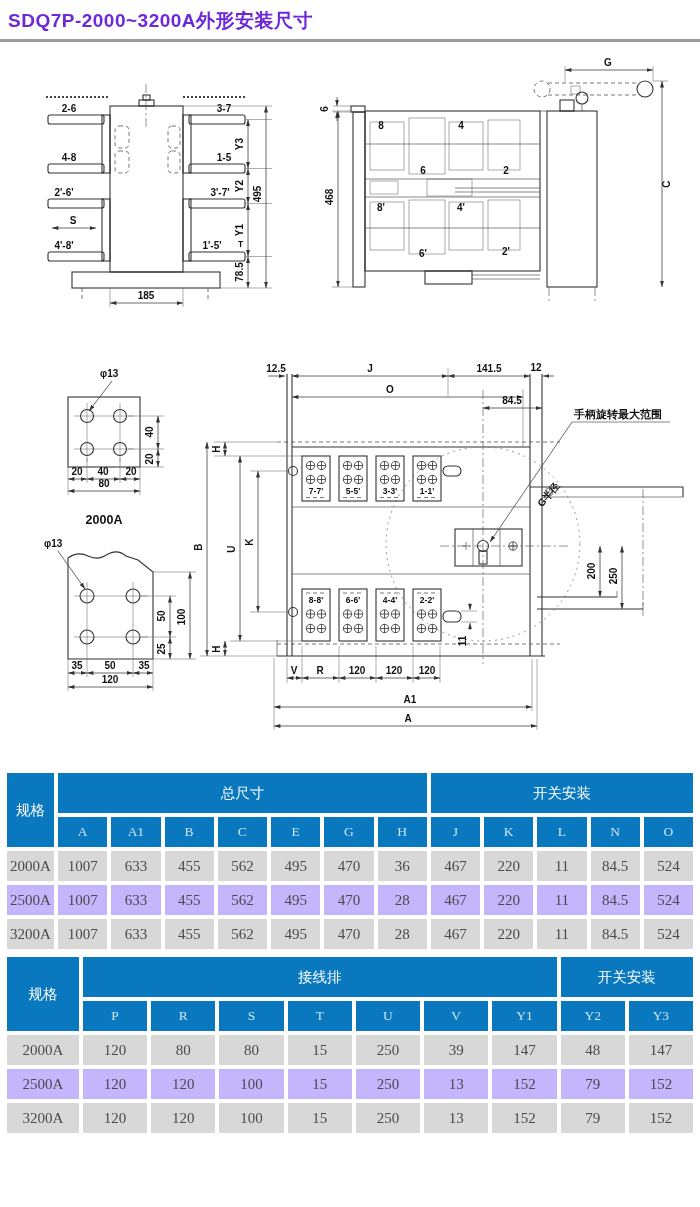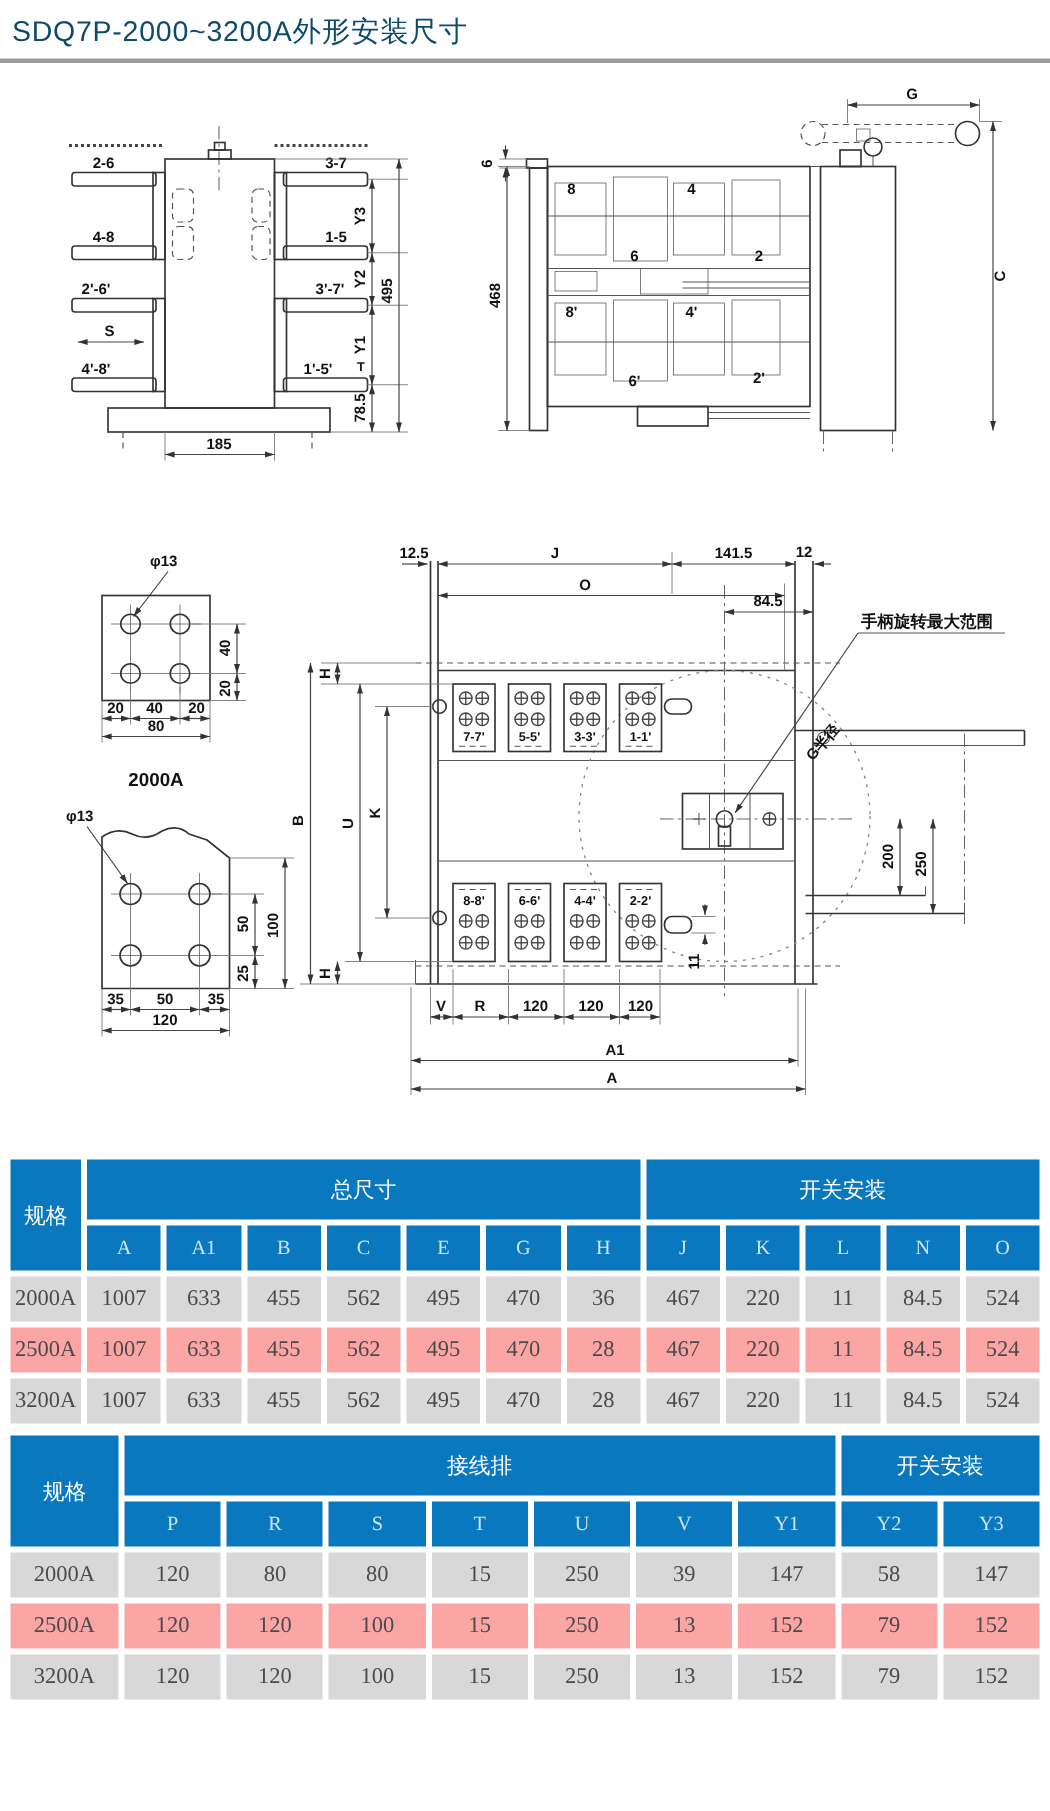--- a/index.html
+++ b/index.html
@@ -1,17 +1,17 @@
 <!DOCTYPE html>
 <html><head>
 <meta charset="utf-8">
 <style>
   html,body{margin:0;padding:0;}
   body{width:700px;height:1207px;background:#fff;font-family:"Liberation Sans",sans-serif;overflow:hidden;}
-  .title{margin:8px 0 0 8px;font-size:19px;font-weight:normal;color:#0c4a6e;letter-spacing:.5px;}
+  .title{margin:8px 0 0 8px;font-size:19px;font-weight:bold;color:#6d28d9;letter-spacing:.5px;}
   .divider{height:3px;background:#9b9b9b;margin-top:5px;}
   .draw-wrap{position:relative;width:700px;height:727px;}
   svg{display:block;}
   .ol{stroke:#333;stroke-width:1.1;fill:none;}
   .tl{stroke:#555;stroke-width:.7;fill:none;}
   .fl{stroke:#555;stroke-width:.5;fill:none;}
   .dim{stroke:#444;stroke-width:.8;fill:none;}
   .ext{stroke:#777;stroke-width:.6;fill:none;}
   .dsh{stroke:#555;stroke-width:.8;fill:none;stroke-dasharray:4 3;}
   .hat{stroke:#444;stroke-width:2;fill:none;stroke-dasharray:2 2;}
@@ -25,21 +25,21 @@
   .mid{text-anchor:middle;}
   
   table.dtable{width:694px;margin:0 3px;border-collapse:separate;border-spacing:4px;table-layout:fixed;font-family:"Liberation Serif",serif;}
   table.dtable th{background:#0a78be;font-weight:normal;padding:0;}
   .th-cn{color:#ffffff;font-size:14.5px;font-family:Liberation Sans, sans-serif;}
   .th-l{color:#cfe6f5;font-size:13.5px;}
   table.dtable td{text-align:center;font-size:15px;color:#4a4a4a;height:30px;padding:0;}
   tr.h1 th{height:40px;}
   tr.h2 th{height:30px;}
   tr.rg td{background:#d8d8d8;}
-  tr.rw td{background:#fca5a5;text-align:center;}
+  tr.rw td{background:#c4b5fd;text-align:center;}
   .t2{margin-top:58px;}
 </style>
 </head>
 <body>
 
 <div class="title">SDQ7P-2000~3200A外形安装尺寸</div>
 <div class="divider"></div>
 
 <div class="draw-wrap">
 <svg width="700" height="727" viewBox="0 0 700 727">
@@ -571,21 +571,21 @@
   </tr>
   <tr class="rg">
     <td>2000A</td>
     <td>120</td>
     <td>80</td>
     <td>80</td>
     <td>15</td>
     <td>250</td>
     <td>39</td>
     <td>147</td>
-    <td>58</td>
+    <td>48</td>
     <td>147</td>
   </tr>
   <tr class="rw">
     <td>2500A</td>
     <td>120</td>
     <td>120</td>
     <td>100</td>
     <td>15</td>
     <td>250</td>
     <td>13</td>

